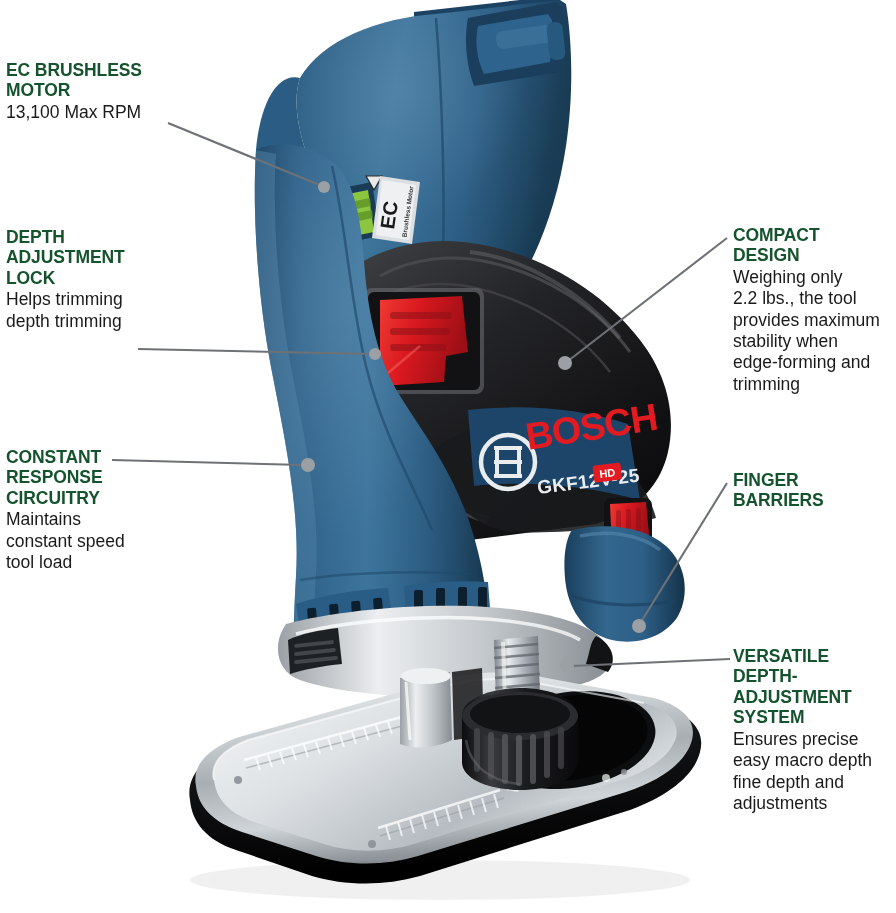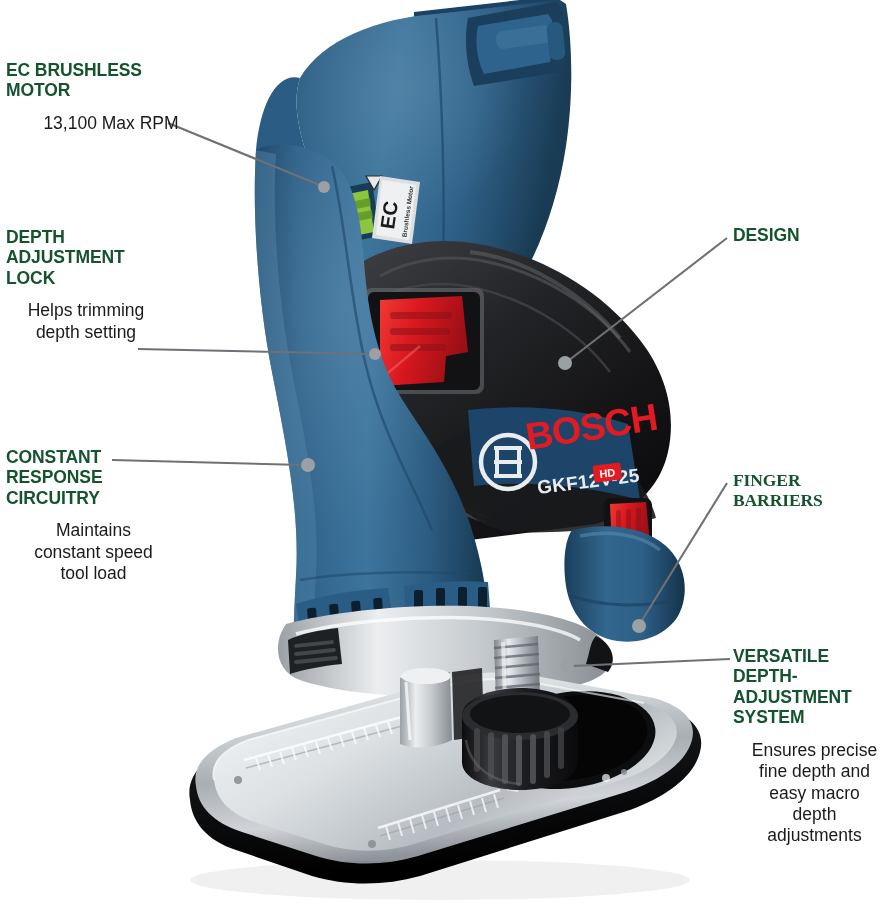--- a/index.html
+++ b/index.html
@@ -27,30 +27,29 @@
     line-height: 1.17;
     letter-spacing: -0.1px;
     color: #14532d;
     margin: 0 0 1px 0;
     text-transform: uppercase;
   }
   .callout .ct-body {
     font-size: 17.5px;
     line-height: 1.22;
     color: #1a1a1a;
-    margin: 12px;
+    margin: 0;
     font-weight: 400;
-    text-align: center;
   }
 
   #co-motor   { left: 6px;  top: 60px;  width: 210px; }
   #co-depth   { left: 6px;  top: 227px; width: 160px; }
   #co-crc     { left: 6px;  top: 447px; width: 175px; }
   #co-compact { left: 733px; top: 225px; width: 163px; }
-  #co-finger  { left: 733px; top: 470px; width: 163px; font-family: Liberation Serif, serif; }
+  #co-finger  { left: 733px; top: 470px; width: 163px; }
   #co-vers    { left: 733px; top: 646px; width: 163px; }
 
   
   .leader-svg {
     position: absolute;
     left: 0; top: 0;
     width: 896px;
     height: 913px;
     pointer-events: none;
   }
@@ -492,58 +491,67 @@
   </div>
 
   <div class="callout" id="co-depth">
     <div class="ct-title">
       <div>DEPTH</div>
       <div>ADJUSTMENT</div>
       <div>LOCK</div>
     </div>
     <div class="ct-body">
       <div>Helps trimming</div>
-      <div>depth setting</div>
+      <div>depth trimming</div>
     </div>
   </div>
 
   <div class="callout" id="co-crc">
     <div class="ct-title">
       <div>CONSTANT</div>
       <div>RESPONSE</div>
       <div>CIRCUITRY</div>
     </div>
     <div class="ct-body">
       <div>Maintains</div>
       <div>constant speed</div>
       <div>tool load</div>
     </div>
   </div>
 
   <div class="callout" id="co-compact">
     <div class="ct-title">
+      <div>COMPACT</div>
       <div>DESIGN</div>
+    </div>
+    <div class="ct-body">
+      <div>Weighing only</div>
+      <div>2.2 lbs., the tool</div>
+      <div>provides maximum</div>
+      <div>stability when</div>
+      <div>edge-forming and</div>
+      <div>trimming</div>
     </div>
   </div>
 
   <div class="callout" id="co-finger">
     <div class="ct-title">
       <div>FINGER</div>
       <div>BARRIERS</div>
     </div>
   </div>
 
   <div class="callout" id="co-vers">
     <div class="ct-title">
       <div>VERSATILE</div>
       <div>DEPTH-</div>
       <div>ADJUSTMENT</div>
       <div>SYSTEM</div>
     </div>
     <div class="ct-body">
       <div>Ensures precise</div>
+      <div>easy macro depth</div>
       <div>fine depth and</div>
-      <div>easy macro depth</div>
       <div>adjustments</div>
     </div>
   </div>
 
 </div>
 
 </body></html>

